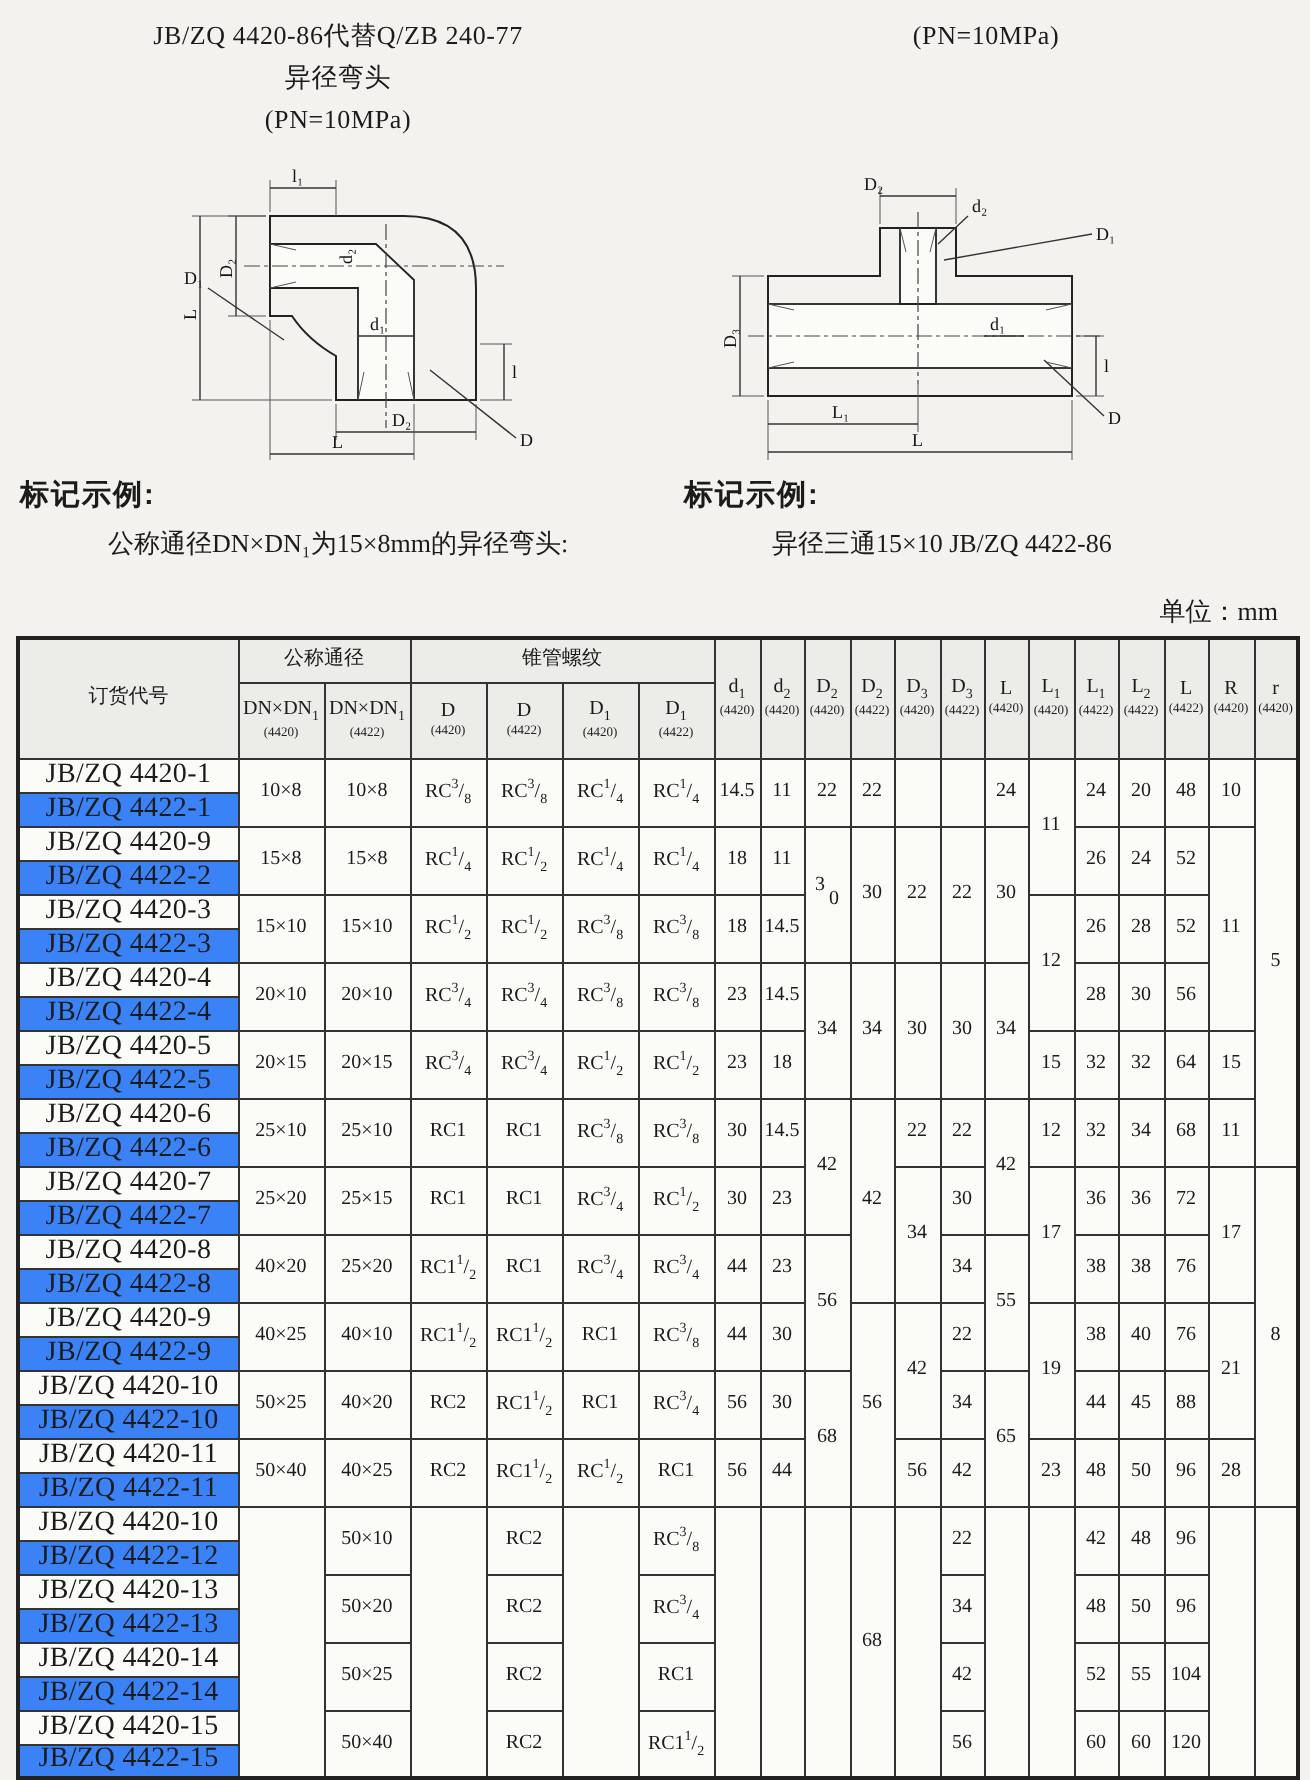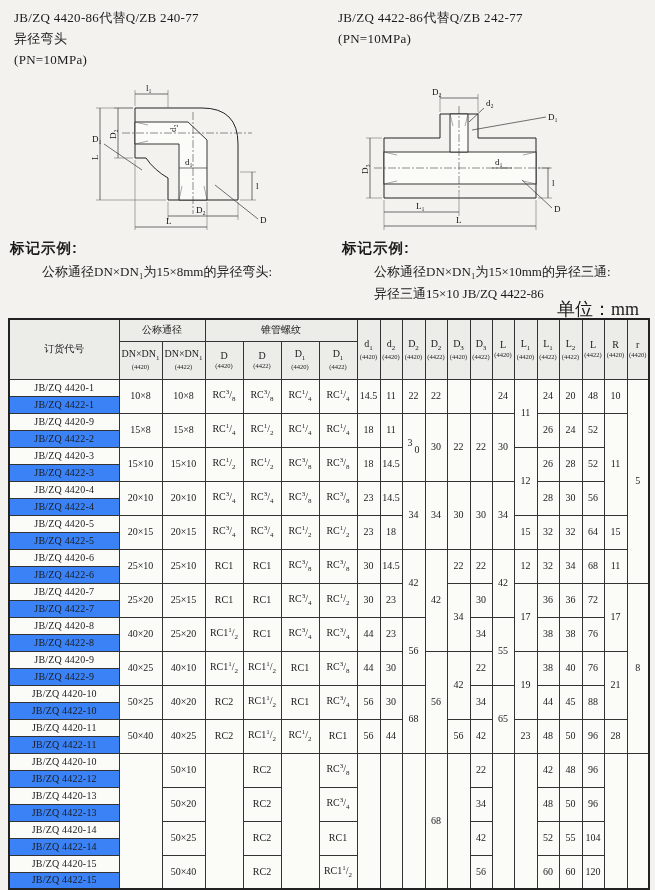--- a/index.html
+++ b/index.html
@@ -1,31 +1,31 @@
 <!DOCTYPE html>
 <html><head>
 <meta charset="utf-8">
 <style>
   html,body{margin:0;padding:0}
   body{width:655px;height:890px;background:#f3f2ee;font-family:"Liberation Serif",serif;color:#1b1b1b;position:relative;overflow:hidden}
   .abs{position:absolute}
   
-  .title{font-size:13px;line-height:1.6;letter-spacing:.3px}
+  .title{text-align:center;font-size:13px;line-height:1.6;letter-spacing:.3px}
   
   .example{font-size:13px;line-height:1.7}
   .example .head{font-family:"Liberation Sans",sans-serif;font-weight:bold;font-size:14.5px;letter-spacing:1px}
-  .example .ln{margin-left:32px}
-  .unit{font-size:18px}
+  .example .ln{margin-left:44px}
+  .unit{font-size:13px}
   
   table{border-collapse:collapse;table-layout:fixed;border:2px solid #222;background:#fbfbf8}
   td,th{border:1px solid #333;padding:0;text-align:center;vertical-align:middle;font-size:10px;font-weight:normal;line-height:1;overflow:hidden;white-space:nowrap}
   thead th{background:#ececе8;background:#ecece8}
   tbody tr{height:17px}
   tr.hr1{height:22px}tr.hr2{height:38px}
-  .codecell{font-size:10px;letter-spacing:.2px}
+  .codecell{font-size:14px;letter-spacing:.2px}
   .g{background:#3b82f6}
   .std{display:block;font-size:6.5px;margin-top:2px;color:#222}
   .sym{font-size:10px}
   sub{font-size:7px}
   td sup{font-size:7px;vertical-align:super}
   td sub{font-size:7px;vertical-align:sub}
   .sp3{position:relative;top:-4px;right:1px}
   .sp0{position:relative;top:3px;left:1px}
   
   svg text{font-size:9px;fill:#111;font-family:"Liberation Serif",serif}
@@ -36,21 +36,20 @@
 </style>
 </head>
 <body>
 
 <div class="abs title" style="left:14px;top:8px;width:310px">
   <div>JB/ZQ 4420-86代替Q/ZB 240-77</div>
   <div>异径弯头</div>
   <div>(PN=10MPa)</div>
 </div>
 <div class="abs title" style="left:338px;top:8px;width:310px">
-  <div>JB/ZQ 4422-86代替Q/ZB 242-77</div>
   <div>(PN=10MPa)</div>
 </div>
 
 <svg class="abs" style="left:80px;top:80px" width="200" height="152" viewBox="0 0 200 152">
   <defs>
     <pattern id="ph1" patternUnits="userSpaceOnUse" width="6" height="6" patternTransform="rotate(45)">
       <line x1="0" y1="0" x2="0" y2="6" stroke="#333" stroke-width="1"></line>
     </pattern>
   </defs>
 
@@ -148,21 +147,20 @@
   <line class="dim" x1="32" y1="146" x2="184" y2="146"></line>
   <text x="104" y="143">L</text>
 </svg>
 
 <div class="abs example" style="left:10px;top:236px;width:320px">
   <div class="head">标记示例:</div>
   <div class="ln">公称通径DN×DN₁为15×8mm的异径弯头:</div>
 </div>
 <div class="abs example" style="left:342px;top:236px;width:310px">
   <div class="head">标记示例:</div>
-  <div class="ln">公称通径DN×DN₁为15×10mm的异径三通:</div>
   <div class="ln">异径三通15×10 JB/ZQ 4422-86</div>
 </div>
 <div class="abs unit" style="right:16px;top:297px">单位：mm</div>
 
 <table class="abs" style="left:8px;top:318px">
   <colgroup id="cg">
       <col style="width: 110px;">
       <col style="width: 43px;">
       <col style="width: 43px;">
       <col style="width: 38px;">

